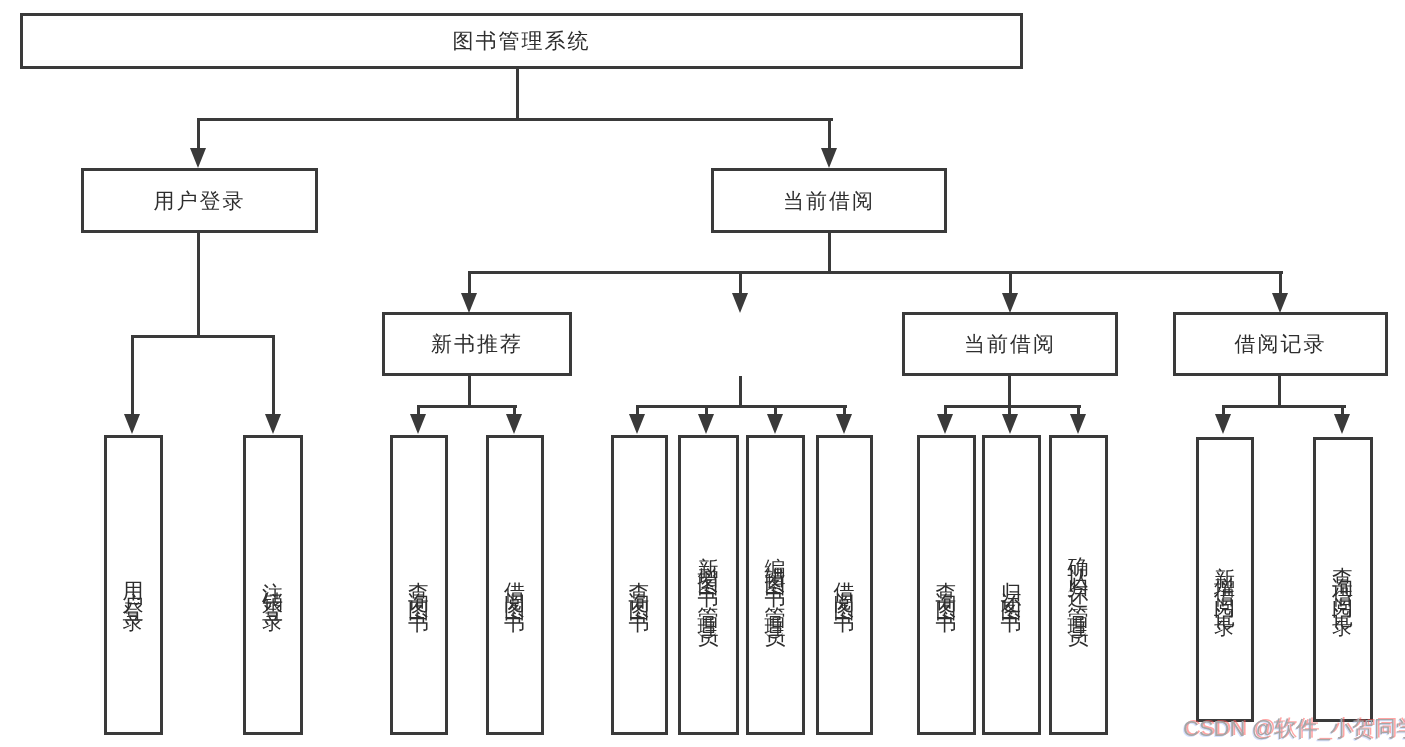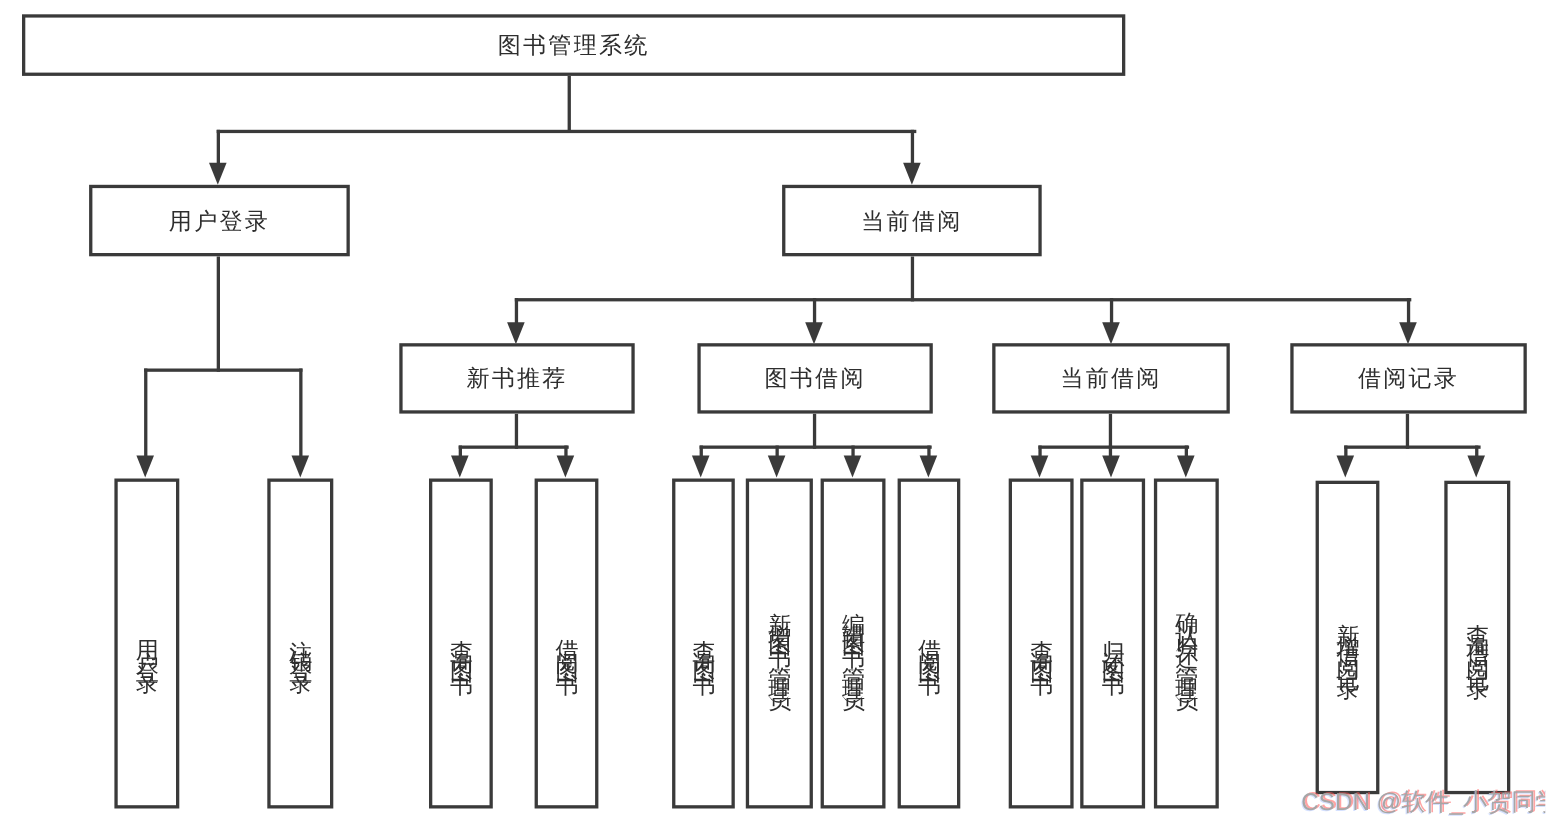--- a/index.html
+++ b/index.html
@@ -98,25 +98,22 @@
     <span>图书管理系统</span>
   </div>
 
   <div class="box" style="left:81px;top:168px;width:237px;height:65px">
     <span>用户登录</span>
   </div>
   <div class="box" style="left:711px;top:168px;width:236px;height:65px">
     <span>当前借阅</span>
   </div>
 
-  <div class="box" style="left:363px;top:312px;width:214px;height:64px">
+  <div class="box" style="left:382px;top:312px;width:190px;height:64px">
     <span>新书推荐</span>
-  </div>
-  <div class="box" style="left:634px;top:312px;width:214px;height:64px">
-    <span>图书借阅</span>
   </div>
   <div class="box" style="left:1173px;top:312px;width:215px;height:64px">
     <span>借阅记录</span>
   </div>
   <div class="box" style="left:902px;top:312px;width:216px;height:64px">
     <span>当前借阅</span>
   </div>
 
   <div class="box vbox" style="left:104px;top:435px;width:59px;height:300px">
     <span class="vtext">用户登录</span>

